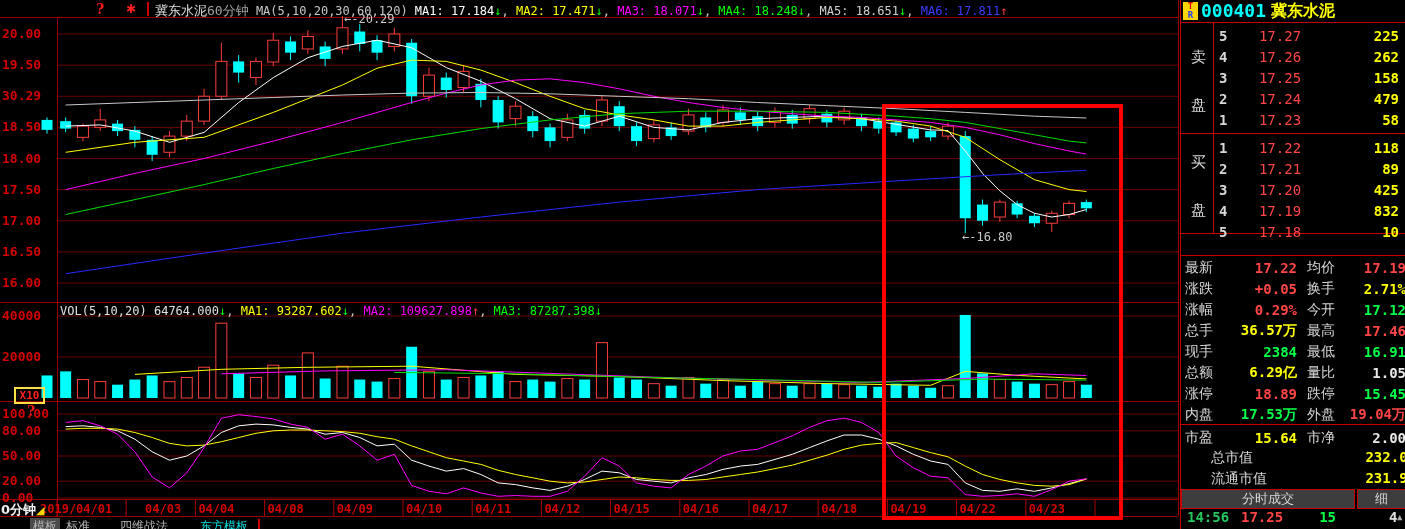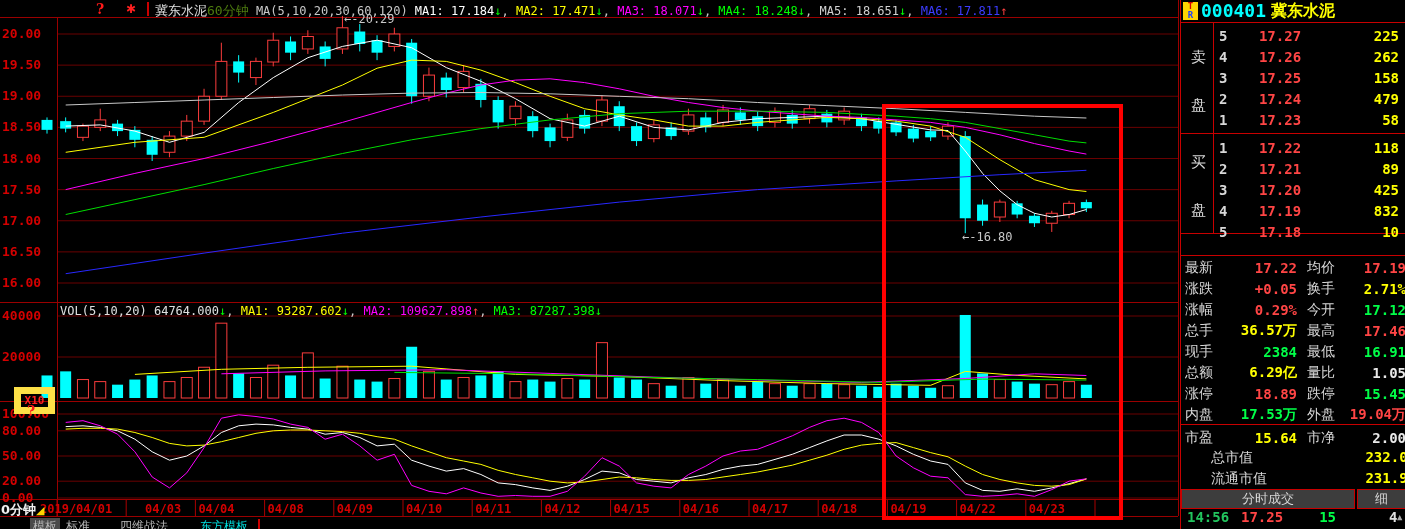--- a/index.html
+++ b/index.html
@@ -17,35 +17,35 @@
   #qpanel{position:absolute;left:1180px;top:0;width:225px;height:529px;background:#000;border-left:1px solid #c80000;}
   .q-header{position:absolute;left:0;top:0;width:225px;height:22px;border-bottom:1px solid #c80000;}
   .q-badge{position:absolute;left:2px;top:2px;width:15px;height:18px;background:#ffd400;color:#d40000;
            font-size:9px;font-weight:bold;line-height:9px;text-align:center;font-family:"DejaVu Sans Mono",monospace;}
   .q-badge .r{color:#1a3cff;}
   .q-code{position:absolute;left:20px;top:0px;color:#00ffff;font-size:18px;font-weight:bold;font-family:"DejaVu Sans Mono",monospace;}
   .q-name{position:absolute;left:90px;top:1px;color:#ffff00;font-size:16px;font-weight:bold;}
   .side-label{position:absolute;left:10px;color:#d8d8d8;font-size:15px;}
   .q-row{position:absolute;left:34px;width:191px;height:21px;display:grid;grid-template-columns:26px 78px 80px;align-items:center;}
   .q-row .lvl{color:#d8d8d8;font-size:14px;font-weight:bold;padding-left:4px;font-family:"DejaVu Sans Mono",monospace;}
-  .q-row .prc{color:#ff4545;font-size:14px;font-weight:bold;text-align:center;font-family:"DejaVu Sans Mono",monospace;}
+  .q-row .prc{color:#ff4545;font-size:14px;font-weight:normal;text-align:center;font-family:"DejaVu Sans Mono",monospace;}
   .q-row .vol{color:#ffff00;font-size:14px;font-weight:bold;text-align:right;font-family:"DejaVu Sans Mono",monospace;}
   .stat-row{position:absolute;left:0;width:225px;height:21px;display:grid;grid-template-columns:44px 72px 46px 63px;align-items:center;}
   .stat-row .lab{color:#d8d8d8;font-size:14px;padding-left:4px;white-space:nowrap;}
   .stat-row .val{font-size:14px;font-weight:bold;text-align:right;font-family:"DejaVu Sans Mono",monospace;white-space:nowrap;}
   .c-red{color:#ff4545;} .c-yellow{color:#ffff00;} .c-green{color:#00ff48;} .c-white{color:#e8e8e8;}
   .wide-row{position:absolute;left:0;width:225px;height:21px;display:flex;justify-content:space-between;align-items:center;margin-left:26px;}
   .wide-row .lab{color:#d8d8d8;font-size:14px;padding-left:4px;white-space:nowrap;}
   .wide-row .val{color:#ffff00;font-size:14px;font-weight:bold;text-align:right;font-family:"DejaVu Sans Mono",monospace;padding-right:2px;}
   .alert-line{position:absolute;left:2px;top:236px;width:223px;height:18px;font-size:14px;white-space:nowrap;color:#e8e8e8;}
   .alert-line .link{background:#e60000;color:#ffffff;padding:0 1px;}
   .tabbar{position:absolute;left:0;top:489px;width:225px;height:20px;display:flex;}
   .tab{background:#3d3d3d;border:1px solid #c80000;color:#d8d8d8;font-size:13px;text-align:center;line-height:18px;}
   .tape{position:absolute;left:0;top:509px;width:225px;height:20px;font-size:14px;font-weight:bold;font-family:"DejaVu Sans Mono",monospace;}
-  .x10box{position:absolute;left:14px;top:387px;width:27px;height:13px;border:7px solid #fde047;color:#ff2020;
+  .x10box{position:absolute;left:14px;top:387px;width:27px;height:13px;border:2px solid #fde047;color:#ff2020;
           font-size:11px;font-weight:bold;text-align:center;line-height:13px;font-family:"DejaVu Sans Mono",monospace;}
   .qmark{position:absolute;color:#ff1a1a;font-weight:bold;font-size:14px;font-family:"DejaVu Serif",serif;}
   .toolbar-item{position:absolute;top:518px;font-size:12px;color:#b8b8b8;white-space:nowrap;}
 </style>
 </head>
 <body>
 
 <div id="screen">
 
   <div class="abs" style="left:0;top:0;width:1180px;height:529px;">
@@ -285,36 +285,36 @@
         <path d="M65.7 429.1 L83.0 428.3 L100.3 428.3 L117.6 429.1 L134.9 432.5 L152.2 437.5 L169.5 443.4 L186.8 445.9 L204.1 445.1 L221.4 441.7 L238.7 437.5 L256.0 433.3 L273.3 430.8 L290.6 430.0 L307.9 430.0 L325.1 430.8 L342.5 431.6 L359.8 433.3 L377.1 436.7 L394.4 439.2 L411.6 445.9 L429.0 451.8 L446.3 457.7 L463.6 461.0 L480.9 464.4 L498.1 470.3 L515.5 474.5 L532.8 477.8 L550.1 481.2 L567.4 482.9 L584.6 482.0 L602.0 479.5 L619.3 477.0 L636.5 477.8 L653.9 479.5 L671.1 480.4 L688.5 480.4 L705.8 479.5 L723.0 477.0 L740.4 474.5 L757.6 472.0 L775.0 468.6 L792.3 465.2 L809.5 460.2 L826.9 455.2 L844.1 449.3 L861.5 445.1 L878.8 443.4 L896.1 442.6 L913.4 447.6 L930.6 452.6 L948.0 456.8 L965.3 466.1 L982.6 474.5 L999.9 479.5 L1017.1 482.9 L1034.5 485.4 L1051.8 486.2 L1069.1 484.6 L1086.4 479.0" fill="none" stroke="#ffff00" stroke-width="1"></path>
         <path d="M65.7 422.4 L83.0 420.7 L100.3 425.8 L117.6 434.2 L134.9 451.8 L152.2 477.0 L169.5 487.9 L186.8 472.8 L204.1 447.6 L221.4 418.2 L238.7 414.8 L256.0 416.5 L273.3 419.0 L290.6 424.1 L307.9 427.4 L325.1 439.2 L342.5 434.2 L359.8 445.9 L377.1 460.2 L394.4 454.3 L411.6 485.4 L429.0 491.3 L446.3 493.8 L463.6 487.9 L480.9 493.0 L498.1 496.3 L515.5 495.5 L532.8 496.3 L550.1 496.3 L567.4 491.3 L584.6 476.2 L602.0 457.7 L619.3 466.1 L636.5 482.9 L653.9 486.2 L671.1 487.9 L688.5 474.5 L705.8 466.1 L723.0 456.0 L740.4 451.0 L757.6 449.3 L775.0 442.6 L792.3 435.8 L809.5 427.4 L826.9 420.7 L844.1 418.2 L861.5 422.4 L878.8 432.5 L896.1 456.0 L913.4 467.8 L930.6 476.2 L948.0 477.8 L965.3 494.6 L982.6 496.3 L999.9 495.5 L1017.1 493.8 L1034.5 496.3 L1051.8 489.6 L1069.1 481.2 L1086.4 478.8" fill="none" stroke="#ff00ff" stroke-width="1"></path>
         <rect x="884" y="106" width="237" height="412" fill="none" stroke="#ff0000" stroke-width="4"></rect>
       </svg>
   </div>
 
   <span class="qmark abs" style="left:96px;top:1px;">?</span>
   <span class="abs" style="left:126px;top:2px;color:#ff2020;font-size:12px;">✱</span>
   <div class="vline" style="left:147px;top:2px;height:14px;width:2px;background:#cc0000;"></div>
   <div class="abs hdr" style="left:155px;top:2px;">
-    <span style="color:#e0e0e0;font-size:13px;">冀东水泥</span><span style="color:#4d7c0f;font-size:13px;">60分钟</span>
+    <span style="color:#e0e0e0;font-size:13px;">冀东水泥</span><span style="color:#a3a3a3;font-size:13px;">60分钟</span>
     <span style="color:#c8c8c8;">MA(5,10,20,30,60,120)</span>
     <span id="title-mas"><span><span style="color:#ffffff"> MA1: 17.184</span><span class="arrow-dn">↓</span><span style="color:#c8c8c8">,</span></span><span><span style="color:#ffff00"> MA2: 17.471</span><span class="arrow-dn">↓</span><span style="color:#c8c8c8">,</span></span><span><span style="color:#ff00ff"> MA3: 18.071</span><span class="arrow-dn">↓</span><span style="color:#c8c8c8">,</span></span><span><span style="color:#00ff00"> MA4: 18.248</span><span class="arrow-dn">↓</span><span style="color:#c8c8c8">,</span></span><span><span style="color:#d0d0d0"> MA5: 18.651</span><span class="arrow-dn">↓</span><span style="color:#c8c8c8">,</span></span><span><span style="color:#3c3cff"> MA6: 17.811</span><span class="arrow-up">↑</span></span></span>
   </div>
 
   <div class="abs hdr" style="left:60px;top:304px;">
     <span style="color:#e0e0e0;">VOL(5,10,20)</span>
     <span style="color:#e0e0e0;">64764.000</span><span class="arrow-dn">↓</span><span style="color:#c8c8c8;">,</span>
     <span id="vol-mas"><span><span style="color:#ffff00"> MA1: 93287.602</span><span class="arrow-dn">↓</span><span style="color:#c8c8c8">,</span></span><span><span style="color:#ff00ff"> MA2: 109627.898</span><span class="arrow-up">↑</span><span style="color:#c8c8c8">,</span></span><span><span style="color:#00ff00"> MA3: 87287.398</span><span class="arrow-dn">↓</span></span></span>
   </div>
 
 
   <div id="axis-layer">
       <div style="position:absolute;left:2px;top:26px;" class="axis-label abs">20.00</div>
       <div style="position:absolute;left:2px;top:57.125px;" class="axis-label abs">19.50</div>
-      <div style="position:absolute;left:2px;top:88.25px;" class="axis-label abs">19.00</div>
+      <div style="position:absolute;left:2px;top:88.25px;" class="axis-label abs">30.29</div>
       <div style="position:absolute;left:2px;top:119.375px;" class="axis-label abs">18.50</div>
       <div style="position:absolute;left:2px;top:150.5px;" class="axis-label abs">18.00</div>
       <div style="position:absolute;left:2px;top:181.625px;" class="axis-label abs">17.50</div>
       <div style="position:absolute;left:2px;top:212.75px;" class="axis-label abs">17.00</div>
       <div style="position:absolute;left:2px;top:243.875px;" class="axis-label abs">16.50</div>
       <div style="position:absolute;left:2px;top:275px;" class="axis-label abs">16.00</div>
       <div style="position:absolute;left:2px;top:308px;" class="axis-label abs">40000</div>
       <div style="position:absolute;left:2px;top:349px;" class="axis-label abs">20000</div>
       <div style="position:absolute;left:2px;top:406px;" class="axis-label abs">100.00</div>
       <div style="position:absolute;left:2px;top:422.8px;" class="axis-label abs">80.00</div>

